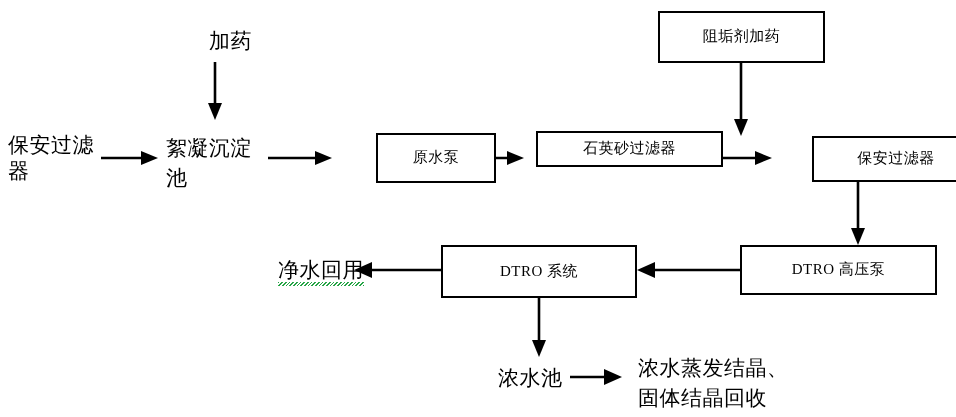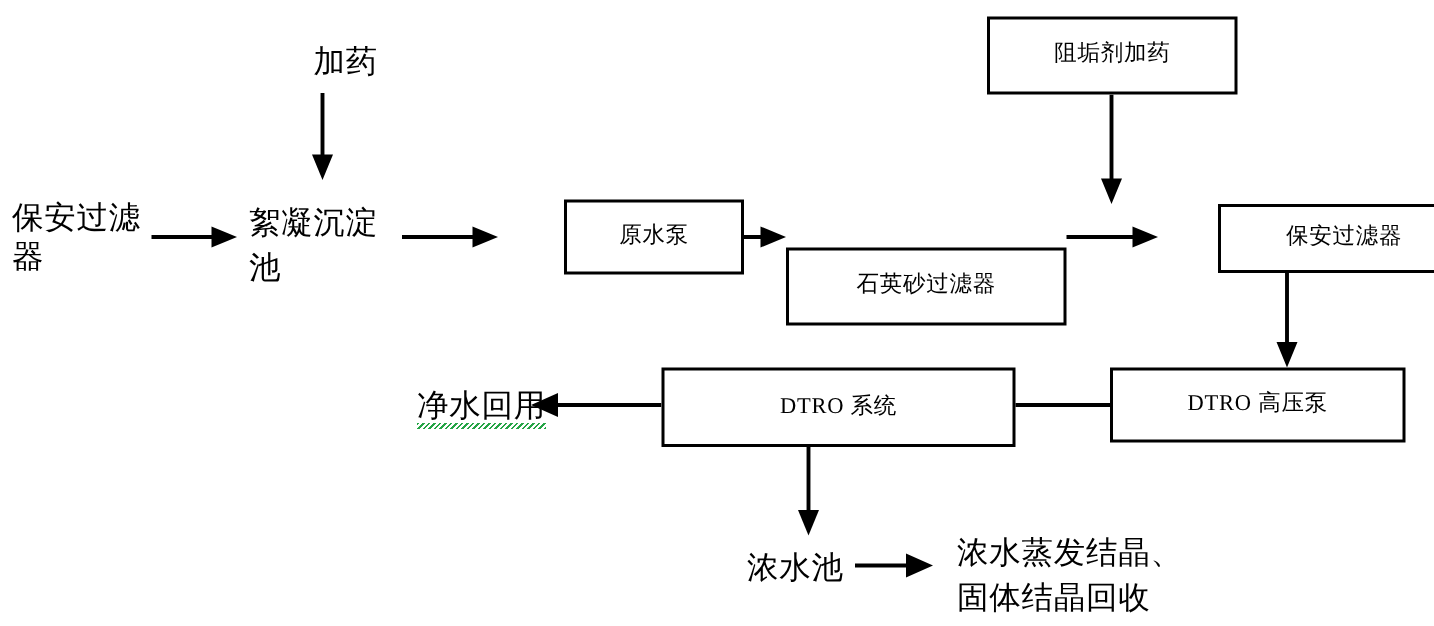--- a/index.html
+++ b/index.html
@@ -156,33 +156,33 @@
 
   <div class="node-text two-line" style="left:166px; top:133px; width:104px; height:62px; display:block;">
     <div>絮凝沉淀</div>
     <div>池</div>
   </div>
 
   <div class="node-box" style="left:332px; top:133px; width:120px; height:50px;margin-left:44px;">
     <span>原水泵</span>
   </div>
 
-  <div class="node-box" style="left:524px; top:131px; width:187px; height:52px;margin-top:34px;">
+  <div class="node-box" style="left:536px; top:131px; width:187px; height:36px;">
     <span>石英砂过滤器</span>
   </div>
 
   <div class="node-box" style="left:812px; top:136px; width:168px; height:46px;">
     <span>保安过滤器</span>
   </div>
 
   <div class="node-box" style="left:740px; top:245px; width:197px; height:50px;">
     <span>DTRO 高压泵</span>
   </div>
 
-  <div class="node-box" style="left:441px; top:245px; width:236px; height:53px;">
+  <div class="node-box" style="left:441px; top:245px; width:196px; height:53px;">
     <span>DTRO 系统</span>
   </div>
 
   <div class="node-text" style="left:250px; top:254px; width:104px; height:34px;margin-left:28px;">
     <span class="squiggle">净水回用</span>
   </div>
 
   <div class="node-text" style="left:498px; top:361px; width:76px; height:34px;">
     <span>浓水池</span>
   </div>

